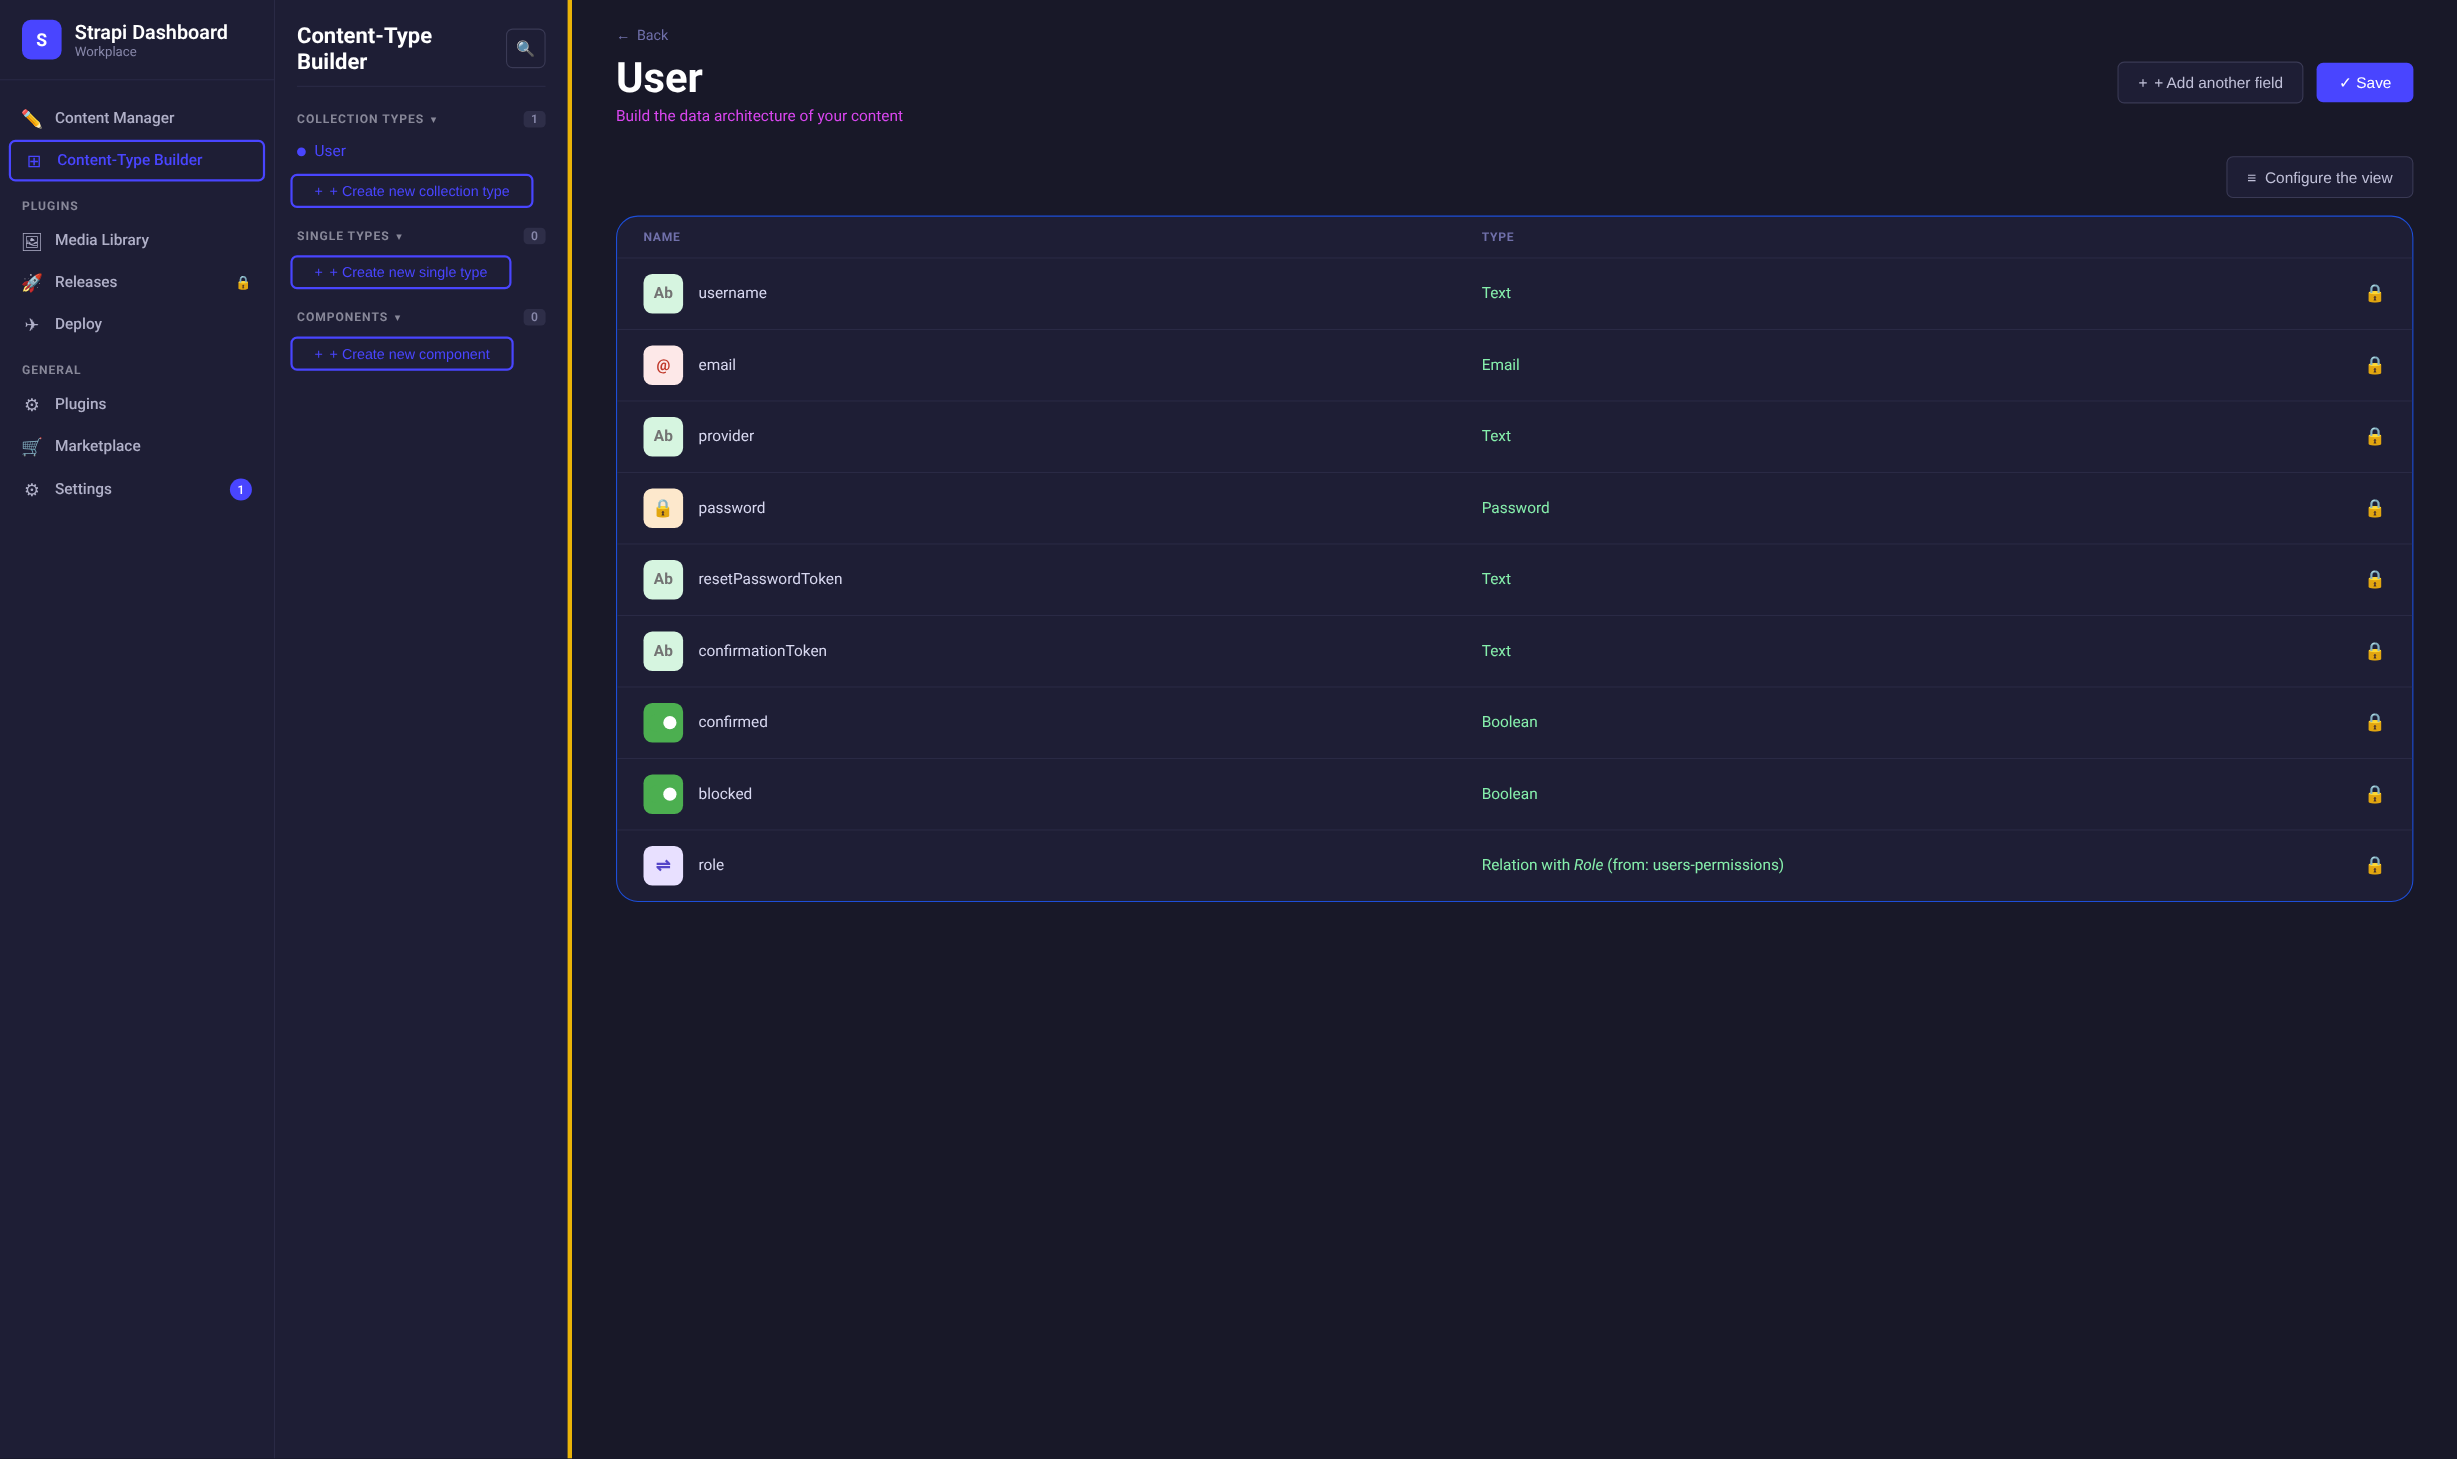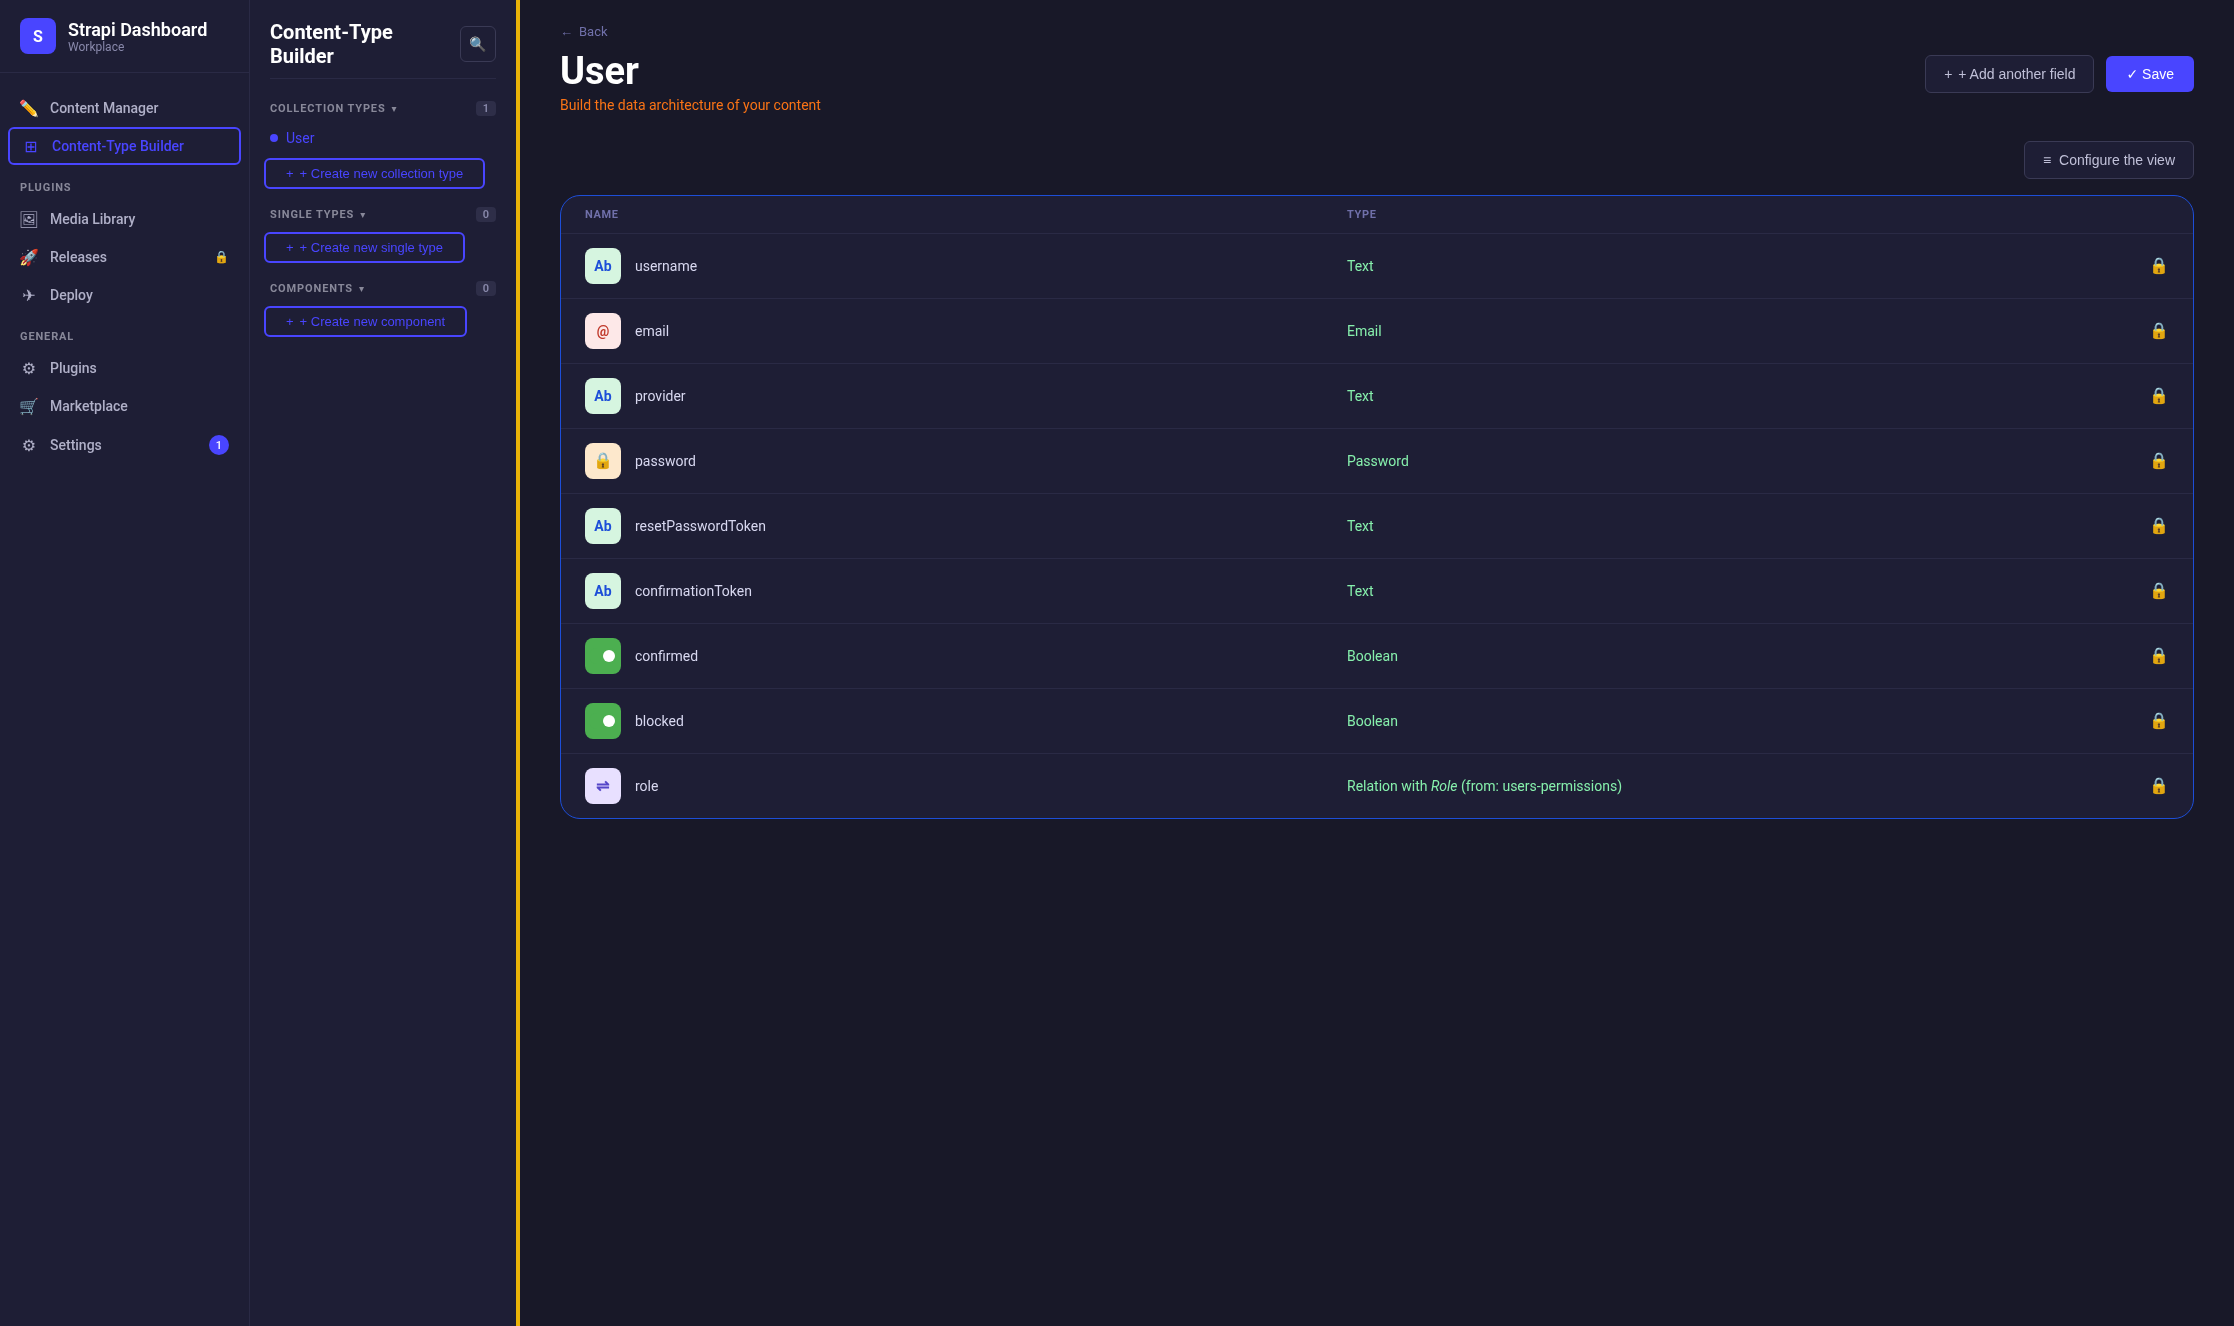--- a/index.html
+++ b/index.html
@@ -279,21 +279,21 @@
 
     .page-title {
       font-size: 38px;
       font-weight: 700;
       color: #ffffff;
       line-height: 1.1;
     }
 
     .page-subtitle {
       font-size: 14px;
-      color: #f97316;
+      color: #d946ef;
       margin-top: 4px;
     }
 
     .header-actions {
       display: flex;
       align-items: center;
       gap: 12px;
       margin-top: 4px;
     }
 
@@ -400,21 +400,21 @@
       height: 36px;
       border-radius: 8px;
       display: flex;
       align-items: center;
       justify-content: center;
       font-size: 14px;
       font-weight: 700;
       flex-shrink: 0;
     }
 
-    .field-icon.green { background: #d6f5e0; color: #1d4ed8; }
+    .field-icon.green { background: #d6f5e0; color: #737373; }
     .field-icon.red { background: #fde8e8; color: #c0392b; }
     .field-icon.orange { background: #fde8cc; color: #c0620a; }
     .field-icon.toggle { background: #4caf50; color: white; }
     .field-icon.purple { background: #e8e0ff; color: #5546c8; }
 
     .field-name {
       color: #d8d8f0;
       font-size: 14px;
     }
 

